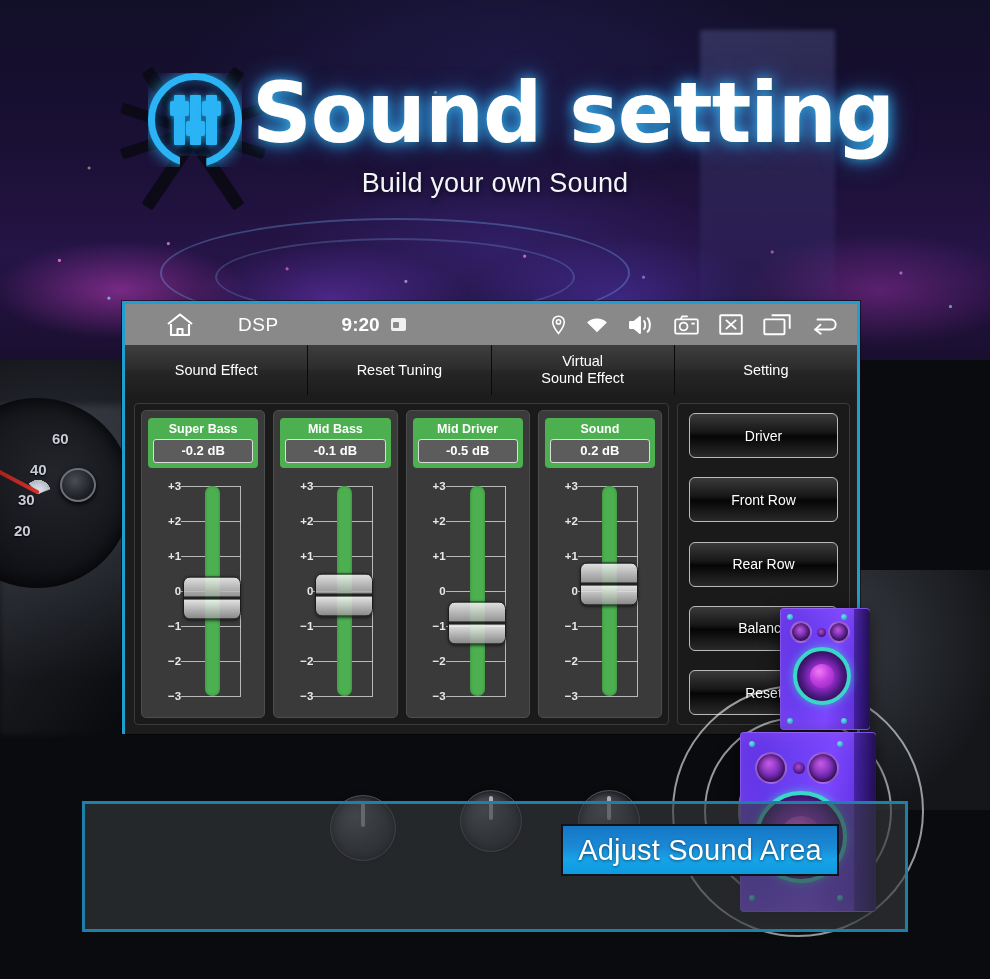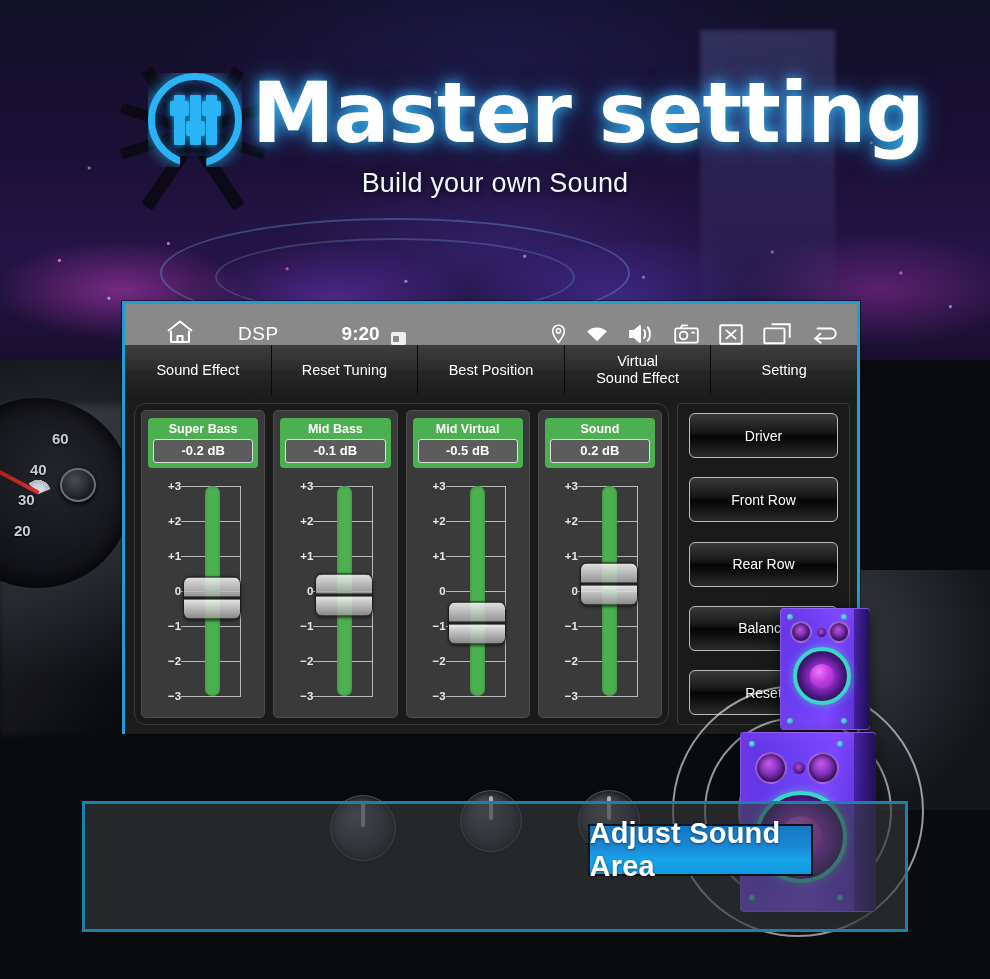--- a/index.html
+++ b/index.html
@@ -167,21 +167,21 @@
     text-shadow: 0 2px 6px rgba(0,0,0,.8);
   }
 
   
   .device {
     position: absolute; left: 122px; top: 301px; width: 738px; height: 433px;
     border: 3px solid #1e9fd0; background: #2a2a2a;
     box-shadow: 0 0 0 1px rgba(0,0,0,.5);
   }
   .statusbar {
-    height: 41px; background: #898989; display: flex; align-items: flex-end;
+    height: 41px; background: #898989; display: flex; align-items: center;
     position: relative; padding: 0 16px;
   }
   .sb-home { width: 30px; height: 26px; margin-left: 24px; position: relative; }
   .sb-home svg { display: block; }
   .sb-dsp { margin-left: 43px; color: #fff; font-size: 19px; letter-spacing: .5px; }
   .sb-time { margin-left: 63px; color: #fff; font-size: 19px; font-weight: bold; }
   .sb-chip {
     margin-left: 11px; width: 15px; height: 13px; background: #f0f0f0; border-radius: 2px;
     position: relative;
   }
@@ -204,21 +204,21 @@
   .tab.active {
     background: linear-gradient(180deg, #74c863 0%, #57b047 48%, #4daa3e 52%, #3f9b32 100%);
     color: #ffffff;
   }
 
   .content {
     height: 339px; background: #1c1c1c; display: flex; padding: 8px 7px 9px 9px; gap: 8px;
   }
   .eq-area {
     flex: 0 0 535px; display: flex; gap: 8px;
-    background: #1a1a1a; border: 1px solid #3a3a3a; border-radius: 12px; padding: 6px;
+    background: #1a1a1a; border: 1px solid #3a3a3a; border-radius: 4px; padding: 6px;
   }
   .eq-card {
     flex: 1; background: #3a3a3a; border: 1px solid #4d4d4d; border-radius: 5px;
     padding: 7px 6px 8px; display: flex; flex-direction: column; align-items: center;
   }
   .eq-head {
     width: 100%; background: #4caf50; border-radius: 4px; padding: 4px 5px 5px;
     display: flex; flex-direction: column; align-items: center; gap: 3px;
   }
   .eq-title { color: #ffffff; font-size: 12.5px; font-weight: bold; }
@@ -313,21 +313,21 @@
     border: 3px solid #1e7fa8; background: rgba(55,58,62,.62);
   }
   .banner-inner { display: flex; height: 100%; align-items: flex-start; padding-top: 20px; }
   .banner-col { flex: 1; display: flex; flex-direction: column; align-items: center; }
   .banner-btn {
     width: 260px; height: 52px; display: flex; align-items: center; justify-content: center;
     background: linear-gradient(180deg, #1577c4 0%, #1b8ad6 45%, #17a3e8 70%, #0f9ae0 100%);
     border: 2px solid #10141a; color: #ffffff; font-size: 29px; letter-spacing: .2px;
     text-shadow: 0 1px 3px rgba(0,0,0,.5);
   }
-  .banner-col.wide .banner-btn { width: 225px; font-weight: bold; }
+  .banner-col.wide .banner-btn { width: 278px; }
   .banner-cap {
     margin-top: 15px; color: #f0f3f7; font-size: 20.5px;
     text-shadow: 0 2px 4px rgba(0,0,0,.85); white-space: nowrap;
   }
 </style>
 </head>
 <body>
 
 <div class="bg-root">
   <div class="bg-concert"></div>
@@ -378,21 +378,21 @@
 <div class="header">
   <div class="eq-logo">
     <div class="ring"></div>
     <div class="fader" style="left:26px; top:22px; height:50px;"></div>
     <div class="knob" style="left:22px; top:28px;"></div>
     <div class="fader" style="left:42px; top:22px; height:50px;"></div>
     <div class="knob" style="left:38px; top:48px;"></div>
     <div class="fader" style="left:58px; top:22px; height:50px;"></div>
     <div class="knob" style="left:54px; top:28px;"></div>
   </div>
-  <div class="title-main">Master setting</div>
+  <div class="title-main">Sound setting</div>
   <div class="title-sub">Build your own Sound</div>
 </div>
 
 <div class="device">
 
   <div class="statusbar">
     <div class="sb-home">
       <svg width="30" height="26" viewBox="0 0 30 26" fill="none" stroke="#fff" stroke-width="2.1" stroke-linejoin="round">
         <path d="M3 12 L15 2.5 L27 12"></path>
         <path d="M6 12 V23 H24 V12"></path>
@@ -450,23 +450,20 @@
       </div>
     </div>
   </div>
 
   <div class="tabs">
     <div class="tab">
       <span>Sound Effect</span>
     </div>
     <div class="tab">
       <span>Reset Tuning</span>
-    </div>
-    <div class="tab">
-      <span>Best Position</span>
     </div>
     <div class="tab">
       <div>
         <div>Virtual</div>
         <div>Sound Effect</div>
       </div>
     </div>
     <div class="tab">
       <span>Setting</span>
     </div>
@@ -531,21 +528,21 @@
                 <i style="top: 210px;"></i>
               </div>
               <div class="s-rail-right"></div>
               <div class="s-track"></div>
               <div class="s-thumb" style="top: 108.5px;"></div>
             </div>
           </div>
         </div>
         <div class="eq-card">
           <div class="eq-head">
-            <div class="eq-title">Mid Virtual</div>
+            <div class="eq-title">Mid Driver</div>
             <div class="eq-value">-0.5 dB</div>
           </div>
           <div class="slider-wrap">
             <div class="slider">
               <div class="s-labels">
                 <span style="top: 0px;">+3</span>
                 <span style="top: 35px;">+2</span>
                 <span style="top: 70px;">+1</span>
                 <span style="top: 105px;">0</span>
                 <span style="top: 140px;">−1</span>

